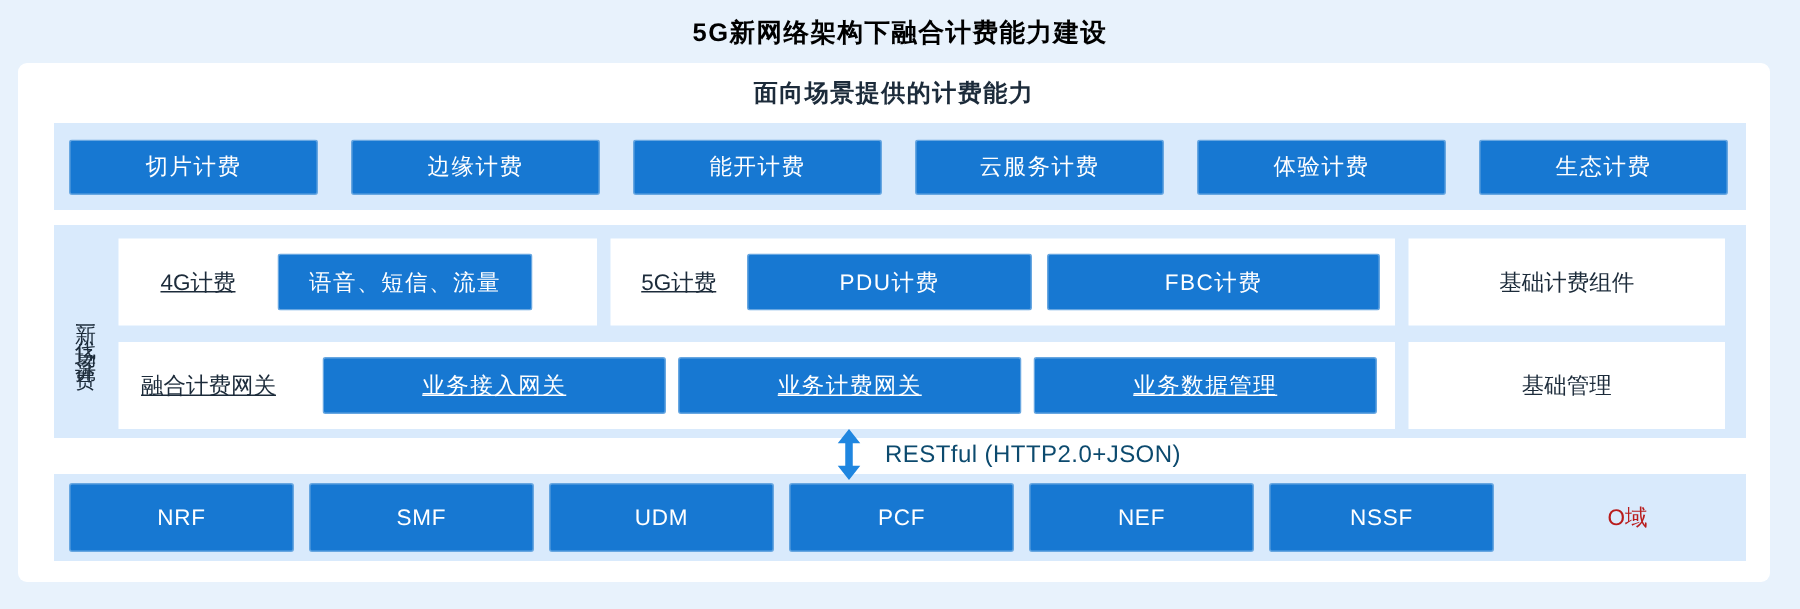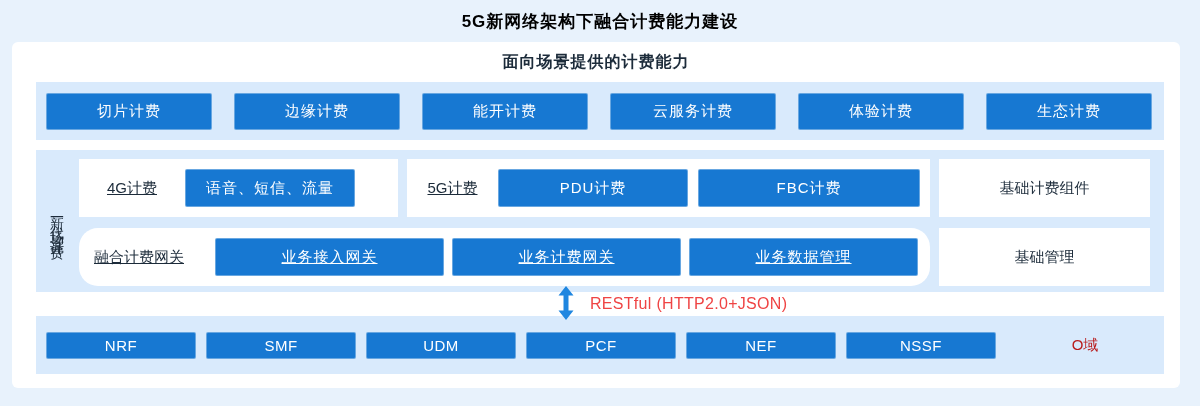--- a/index.html
+++ b/index.html
@@ -64,36 +64,36 @@
   .glabel { text-align: center; font-size: 15px; color: #1c2b3a; text-decoration: underline; }
   .box-a { width: 319px; }
   .box-a .glabel { width: 106px; }
   .box-a .btn { width: 170px; height: 38px; }
   .box-b { flex: 1; padding-right: 10px; }
   .box-b .glabel { width: 91px; }
   .box-b .btn { height: 38px; }
   .btn-pdu { width: 190px; margin-right: 10px; }
   .btn-fbc { flex: 1; }
   .box-side { width: 211px; justify-content: center; font-size: 15px; color: #1c2b3a; }
-  .box-d { flex: 1; padding-right: 12px; gap: 8px; border-radius: 19px; }
+  .box-d { flex: 1; padding-right: 12px; gap: 8px; }
   .box-d .glabel { width: 120px; margin-right: 8px; }
   .box-d .btn { flex: 1; height: 38px; text-decoration: underline; }
 
   
   .rest-row { position: relative; height: 24px; margin: 0 16px 0 24px; }
   .arrow-icon { position: absolute; left: 522px; top: -6px; }
   .rest-label {
     position: absolute; left: 554px; top: 0;
     line-height: 24px; font-size: 16px; font-weight: 400;
-    color: #ef4444; letter-spacing: 0.3px;
+    color: #0c4a6e; letter-spacing: 0.3px;
   }
 
   
   .band3 { height: 58px; display: flex; align-items: center; gap: 10px; padding: 0 0 0 10px; }
-  .band3 .btn { flex: 1; height: 27px; letter-spacing: 0.5px; }
+  .band3 .btn { flex: 1; height: 46px; letter-spacing: 0.5px; }
   .o-domain {
     width: 158px; display: flex; align-items: center; justify-content: center;
     font-size: 15px; color: #b91c1c;
   }
 </style>
 </head>
 <body>
 
 <div class="page-title">5G新网络架构下融合计费能力建设</div>
 

